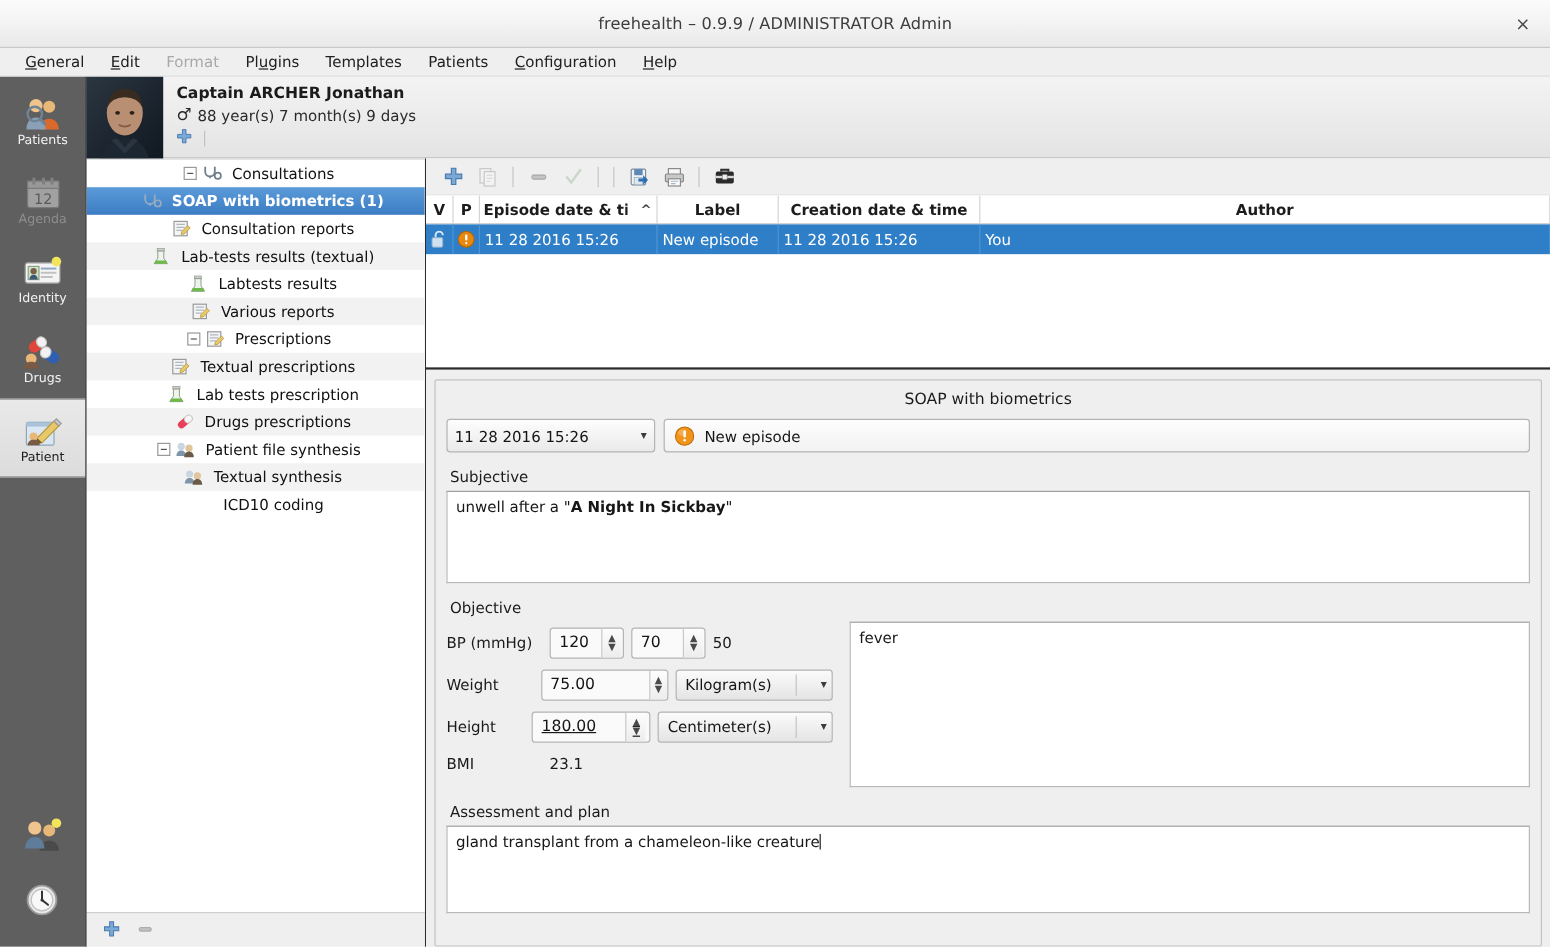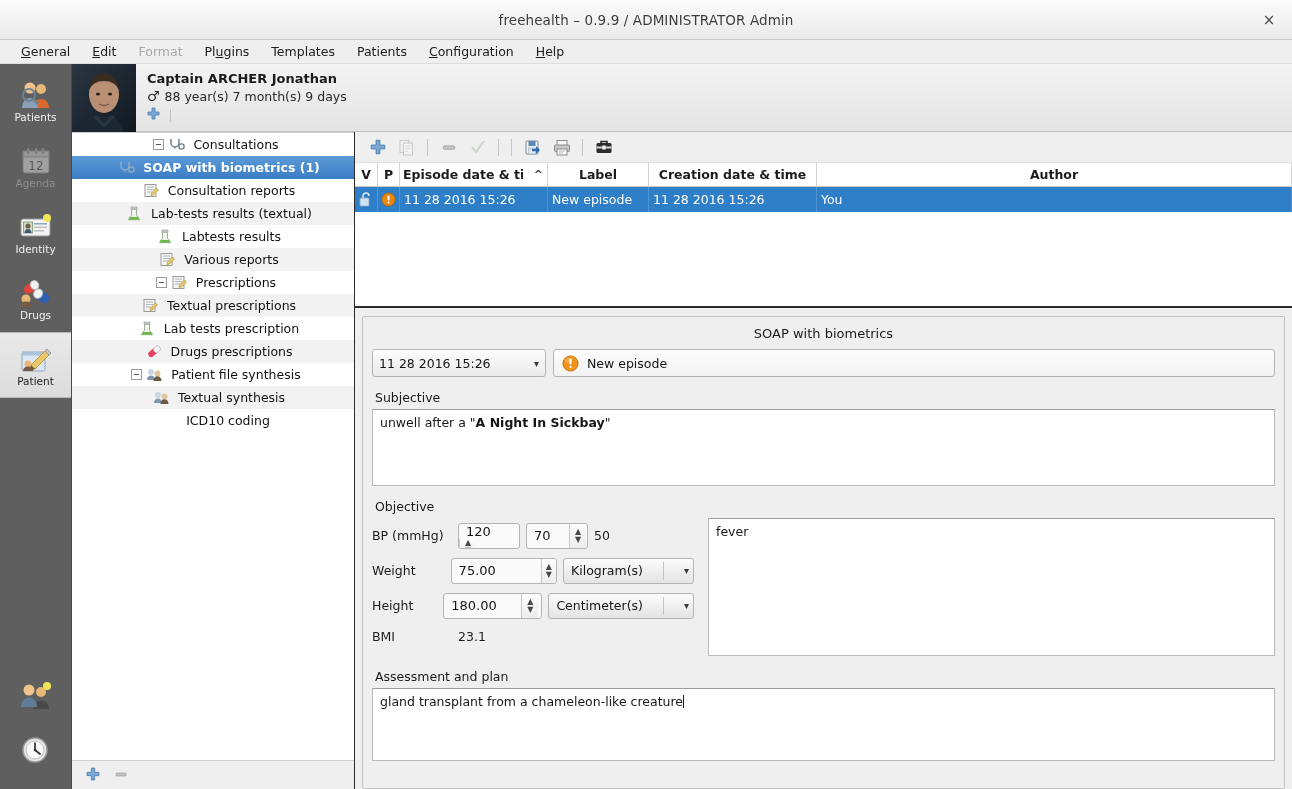--- a/index.html
+++ b/index.html
@@ -616,21 +616,21 @@
               <div class="ta" id="subjective-text">
                 <span>unwell after a "</span><b>A Night In Sickbay</b><span>"</span>
               </div>
 
               <div class="sectlabel">Objective</div>
               <div class="objgrid">
                 <div class="objleft">
 
                   <div class="objrow">
                     <div class="olab">BP (mmHg)</div>
-                    <div class="spin" style="width:62px;flex-direction:column;">
+                    <div class="spin" style="width:62px;">
                       <input style="width: 42px;" value="120">
                       <div class="arrows">
                           <span>▲</span>
                           <span>▼</span>
                         </div>
                     </div>
                     <div class="spin" style="width:62px;">
                       <input style="width: 42px;" value="70">
                       <div class="arrows">
                           <span>▲</span>
@@ -651,21 +651,21 @@
                     </div>
                     <div class="combo">
                       <span>Kilogram(s)</span>
                       <span class="csep"></span>
                       <span class="chev">▾</span>
                     </div>
                   </div>
 
                   <div class="objrow">
                     <div class="olab">Height</div>
-                    <div class="spin" style="width:121px;">
+                    <div class="spin" style="width:121px;text-decoration:underline;">
                       <input style="width: 77px;" value="180.00">
                       <div class="arrows">
                           <span>▲</span>
                           <span>▼</span>
                         </div>
                     </div>
                     <div class="combo">
                       <span>Centimeter(s)</span>
                       <span class="csep"></span>
                       <span class="chev">▾</span>

